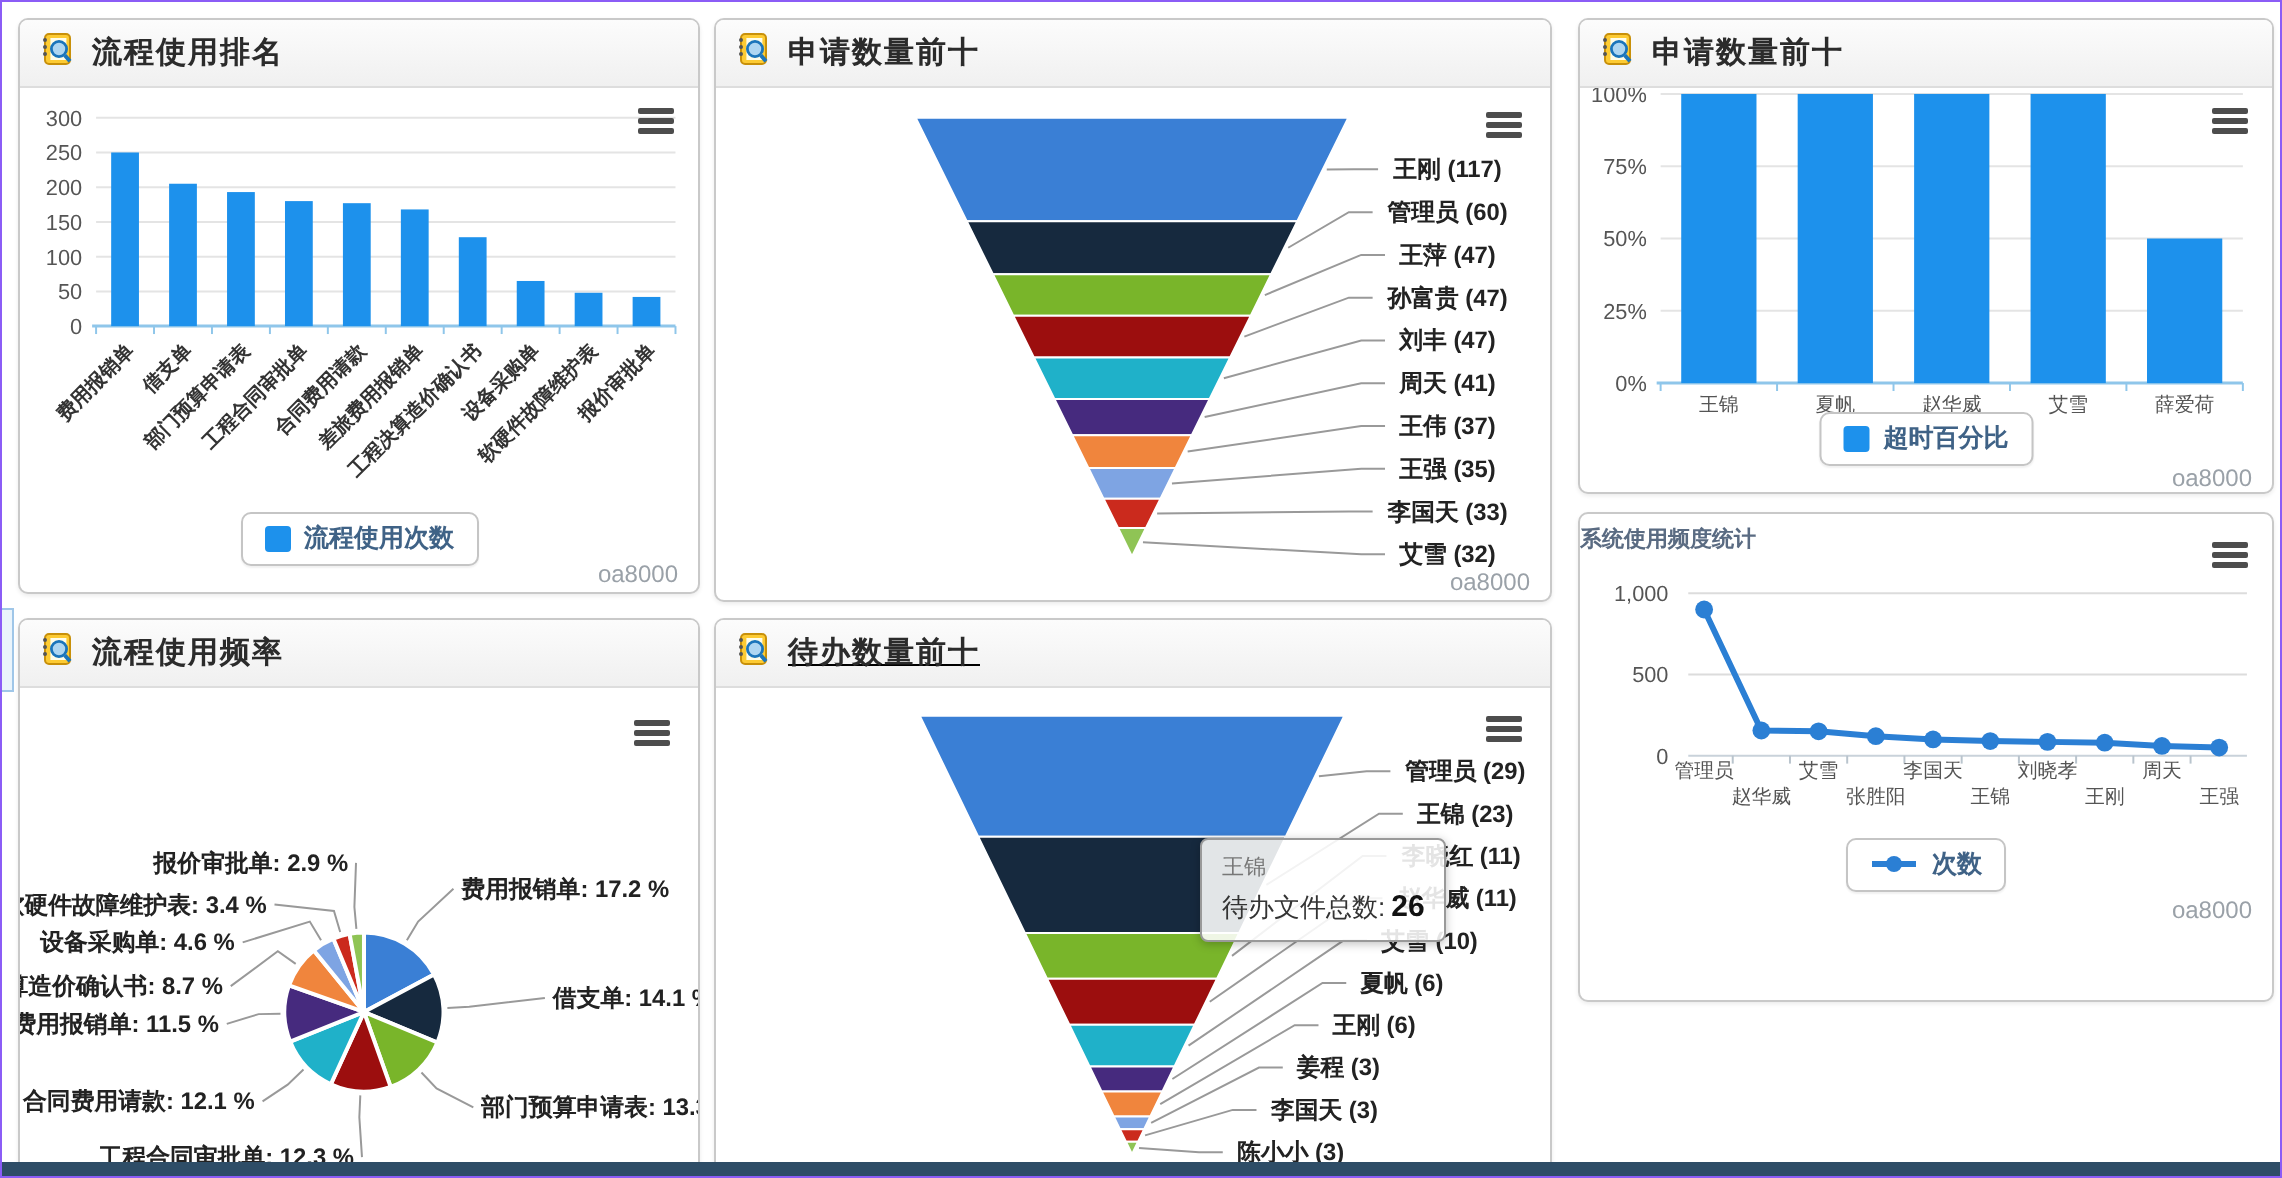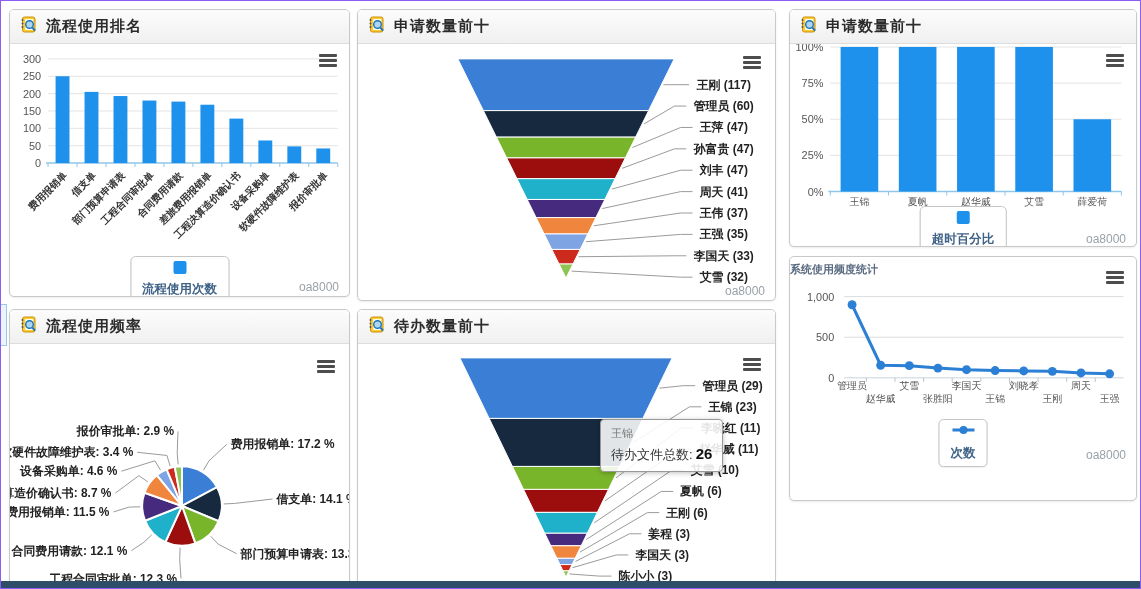--- a/index.html
+++ b/index.html
@@ -10,21 +10,21 @@
   .pbody{position:relative;width:100%;height:calc(100% - 34px);}
   svg.chart{position:absolute;left:0;top:0;width:100%;height:100%;}
   svg text{font-family:"Liberation Sans",sans-serif;}
   .tick{font-size:11px;fill:#555;}
   .cat{font-size:10px;font-weight:bold;fill:#333;}
   .cath{font-size:10px;fill:#555;}
   .flabel{font-size:12px;font-weight:bold;fill:#222;}
   .plabel{font-size:12px;font-weight:bold;fill:#222;}
   .burger{position:absolute;width:18px;cursor:pointer;}
   .burger i{display:block;height:3px;background:#4d4d4d;margin-bottom:2px;border-radius:1px;}
-  .legend{position:absolute;left:50%;transform:translateX(-50%);display:flex;align-items:center;gap:7px;padding:4px 11px;border:1px solid #c5c5c5;border-radius:5px;background:#fff;box-shadow:0 1px 1px rgba(0,0,0,.06);font-size:12.5px;font-weight:bold;color:#3f6286;white-space:nowrap;flex-direction:column;}
+  .legend{position:absolute;left:50%;transform:translateX(-50%);display:flex;align-items:center;gap:7px;padding:4px 11px;border:1px solid #c5c5c5;border-radius:5px;background:#fff;box-shadow:0 1px 1px rgba(0,0,0,.06);font-size:12.5px;font-weight:bold;color:#3f6286;white-space:nowrap;}
   .legend .sw{width:13px;height:13px;background:#1d91ec;border-radius:2px;flex:0 0 auto;}
   .wm{position:absolute;right:10px;font-size:12px;color:#9aa1a8;}
   .ftitle{position:absolute;top:5px;left:0;width:100%;font-size:11px;font-weight:bold;color:#5a6b82;}
   .tooltip{position:absolute;left:242px;top:75px;z-index:10;background:rgba(255,255,255,.88);border:1px solid #999;border-radius:4px;box-shadow:0 1px 5px rgba(0,0,0,.25);padding:6px 10px 7px 10px;min-width:96px;}
   .tt-name{font-size:11px;color:#777;margin-bottom:4px;}
   .tt-line{font-size:13px;color:#333;white-space:nowrap;}
   .tt-line b{font-size:15px;color:#111;margin-left:3px;}
   .bottombar{position:absolute;left:0;right:0;bottom:0;height:7px;background:#2e4d67;z-index:50;}
   .sliver{position:absolute;left:0;top:303px;width:5px;height:40px;background:#eaf4fb;border:1px solid #9fc6e8;border-left:none;}
 </style>
@@ -265,21 +265,21 @@
         </svg>
       <div class="burger" style="right:14px;top:16px;">
           <i></i>
           <i></i>
           <i></i>
         </div>
       <div class="wm" style="bottom:-4px;">oa8000</div>
     </div>
   </div>
 
-  <div class="panel" style="left:356px;top:308px;width:419px;height:281px;">
+  <div class="panel" style="left:356px;top:308px;width:419px;height:281px;text-decoration:underline;">
     <div class="phead">
       <span><svg width="17" height="17" viewBox="0 0 17 17">
             <rect x="2.5" y="1" width="12.5" height="15" rx="2" fill="#FDCB33" stroke="#C8900A"></rect>
             <rect x="5.2" y="3" width="8" height="11" fill="#fffde9"></rect>
             <circle cx="2.5" cy="4" r="1" fill="#555"></circle>
             <circle cx="2.5" cy="7.5" r="1" fill="#555"></circle>
             <circle cx="2.5" cy="11" r="1" fill="#555"></circle>
             <circle cx="9.5" cy="8.5" r="3.8" fill="#aed6f2" stroke="#1b75bb" stroke-width="1.4"></circle>
             <line x1="12.4" y1="11.6" x2="15" y2="14.6" stroke="#1b75bb" stroke-width="2"></line>
           </svg></span>

